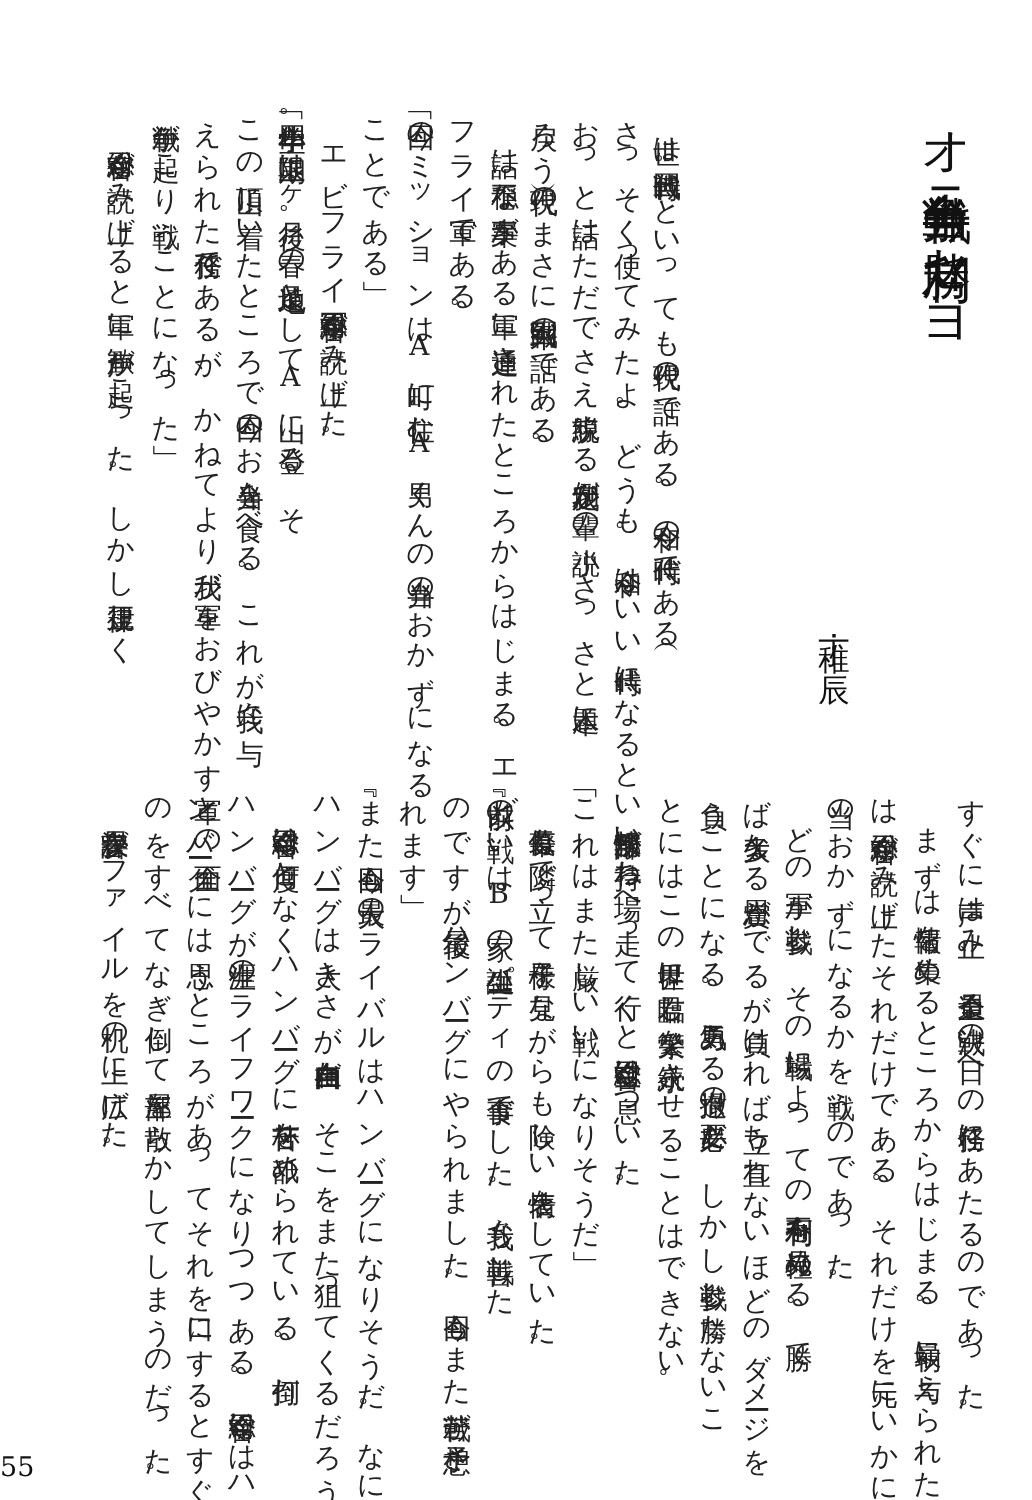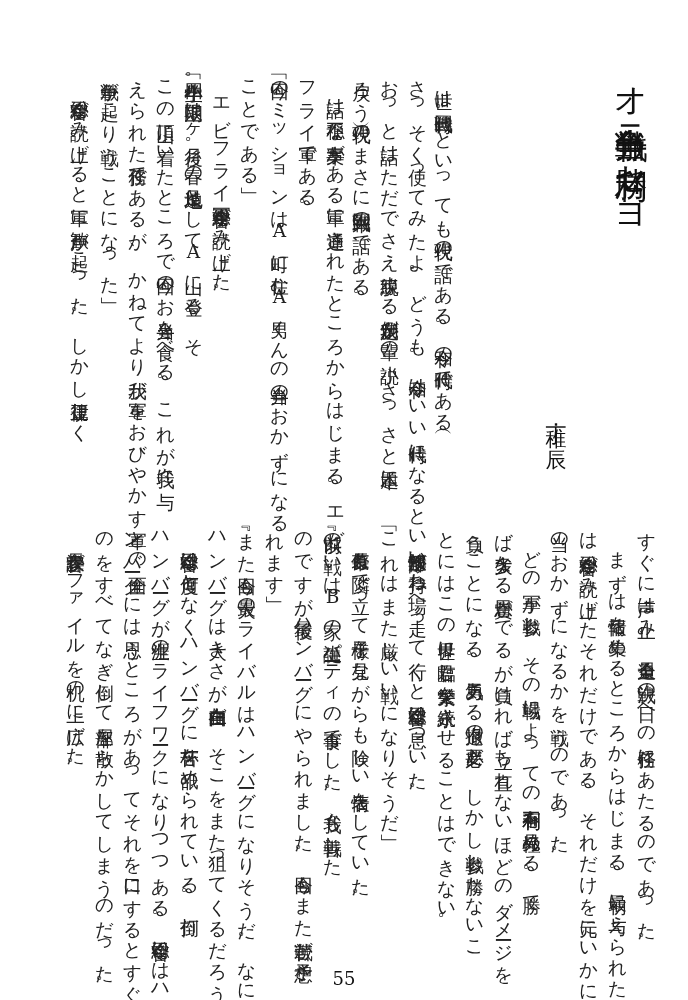--- a/index.html
+++ b/index.html
@@ -55,21 +55,20 @@
       left: 545px;
       top: 410px;
       color: #111;
       letter-spacing: 1px;
     }
     .page-number {
       position: absolute;
       left: 0;
       width: 688px;
       top: 968px;
-      text-align: center;
       font-size: 18px;
       color: #111;
     }
   </style>
 </head>
 <body>
 
 <div class="page">
 
   <div class="title">オ弁当戦争ニ勝利セヨ</div>

